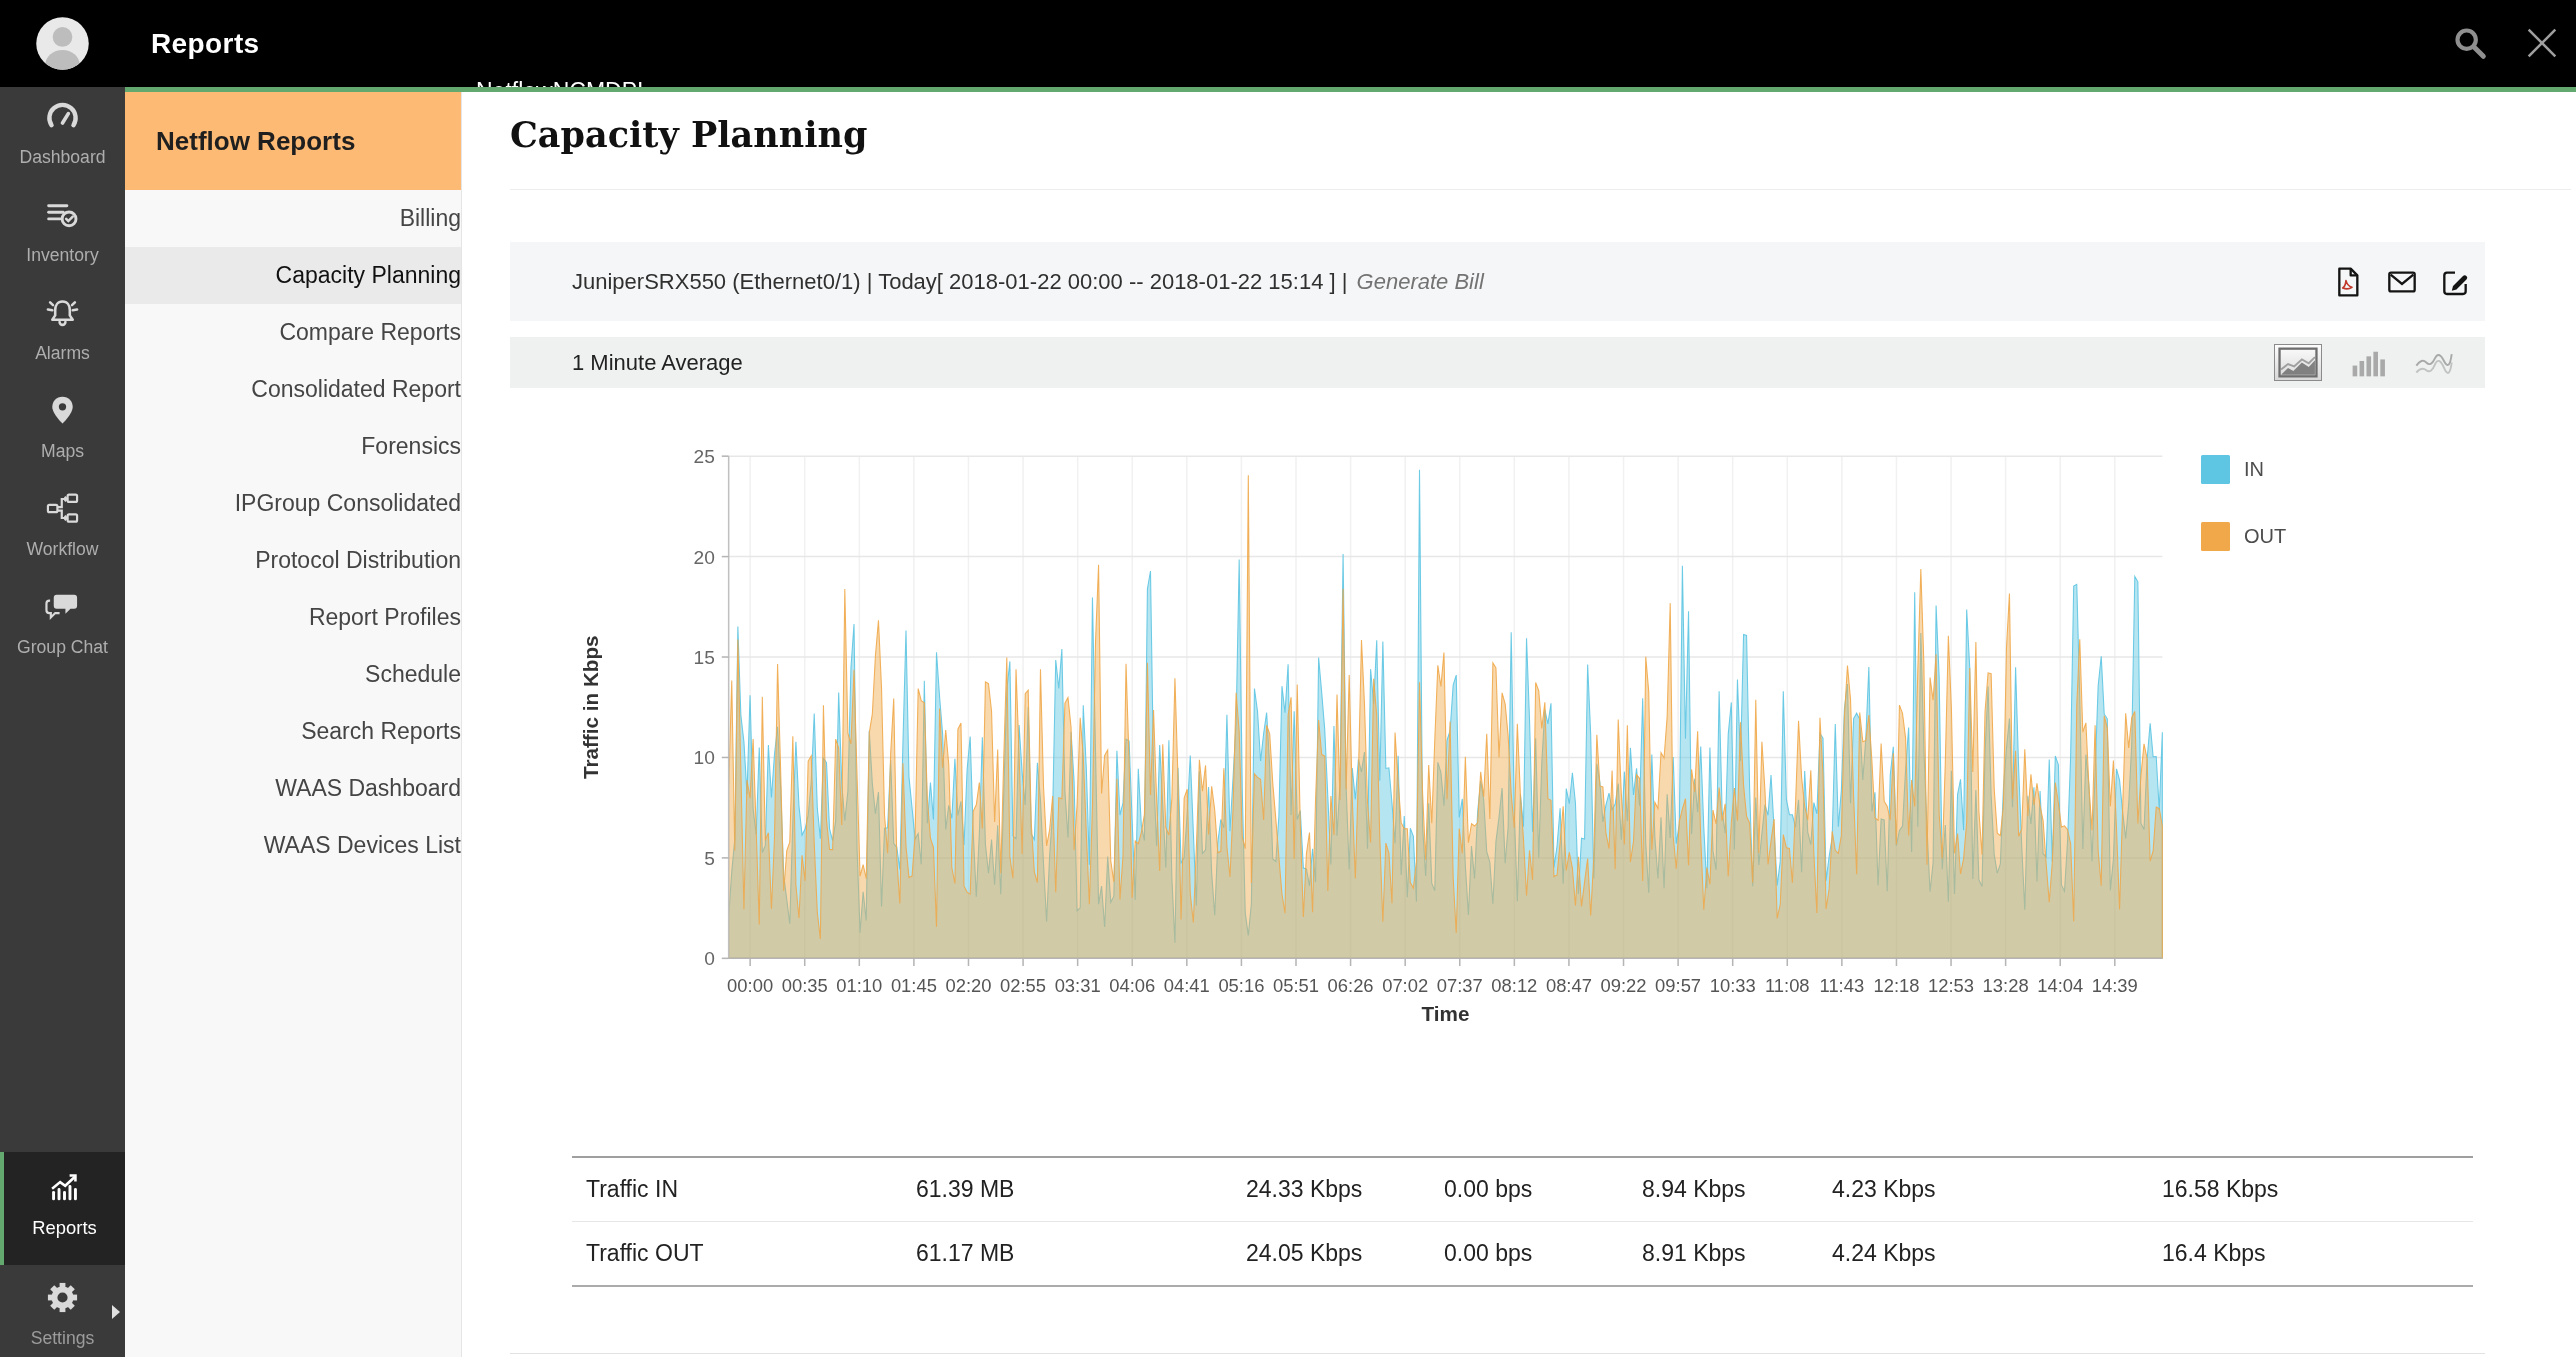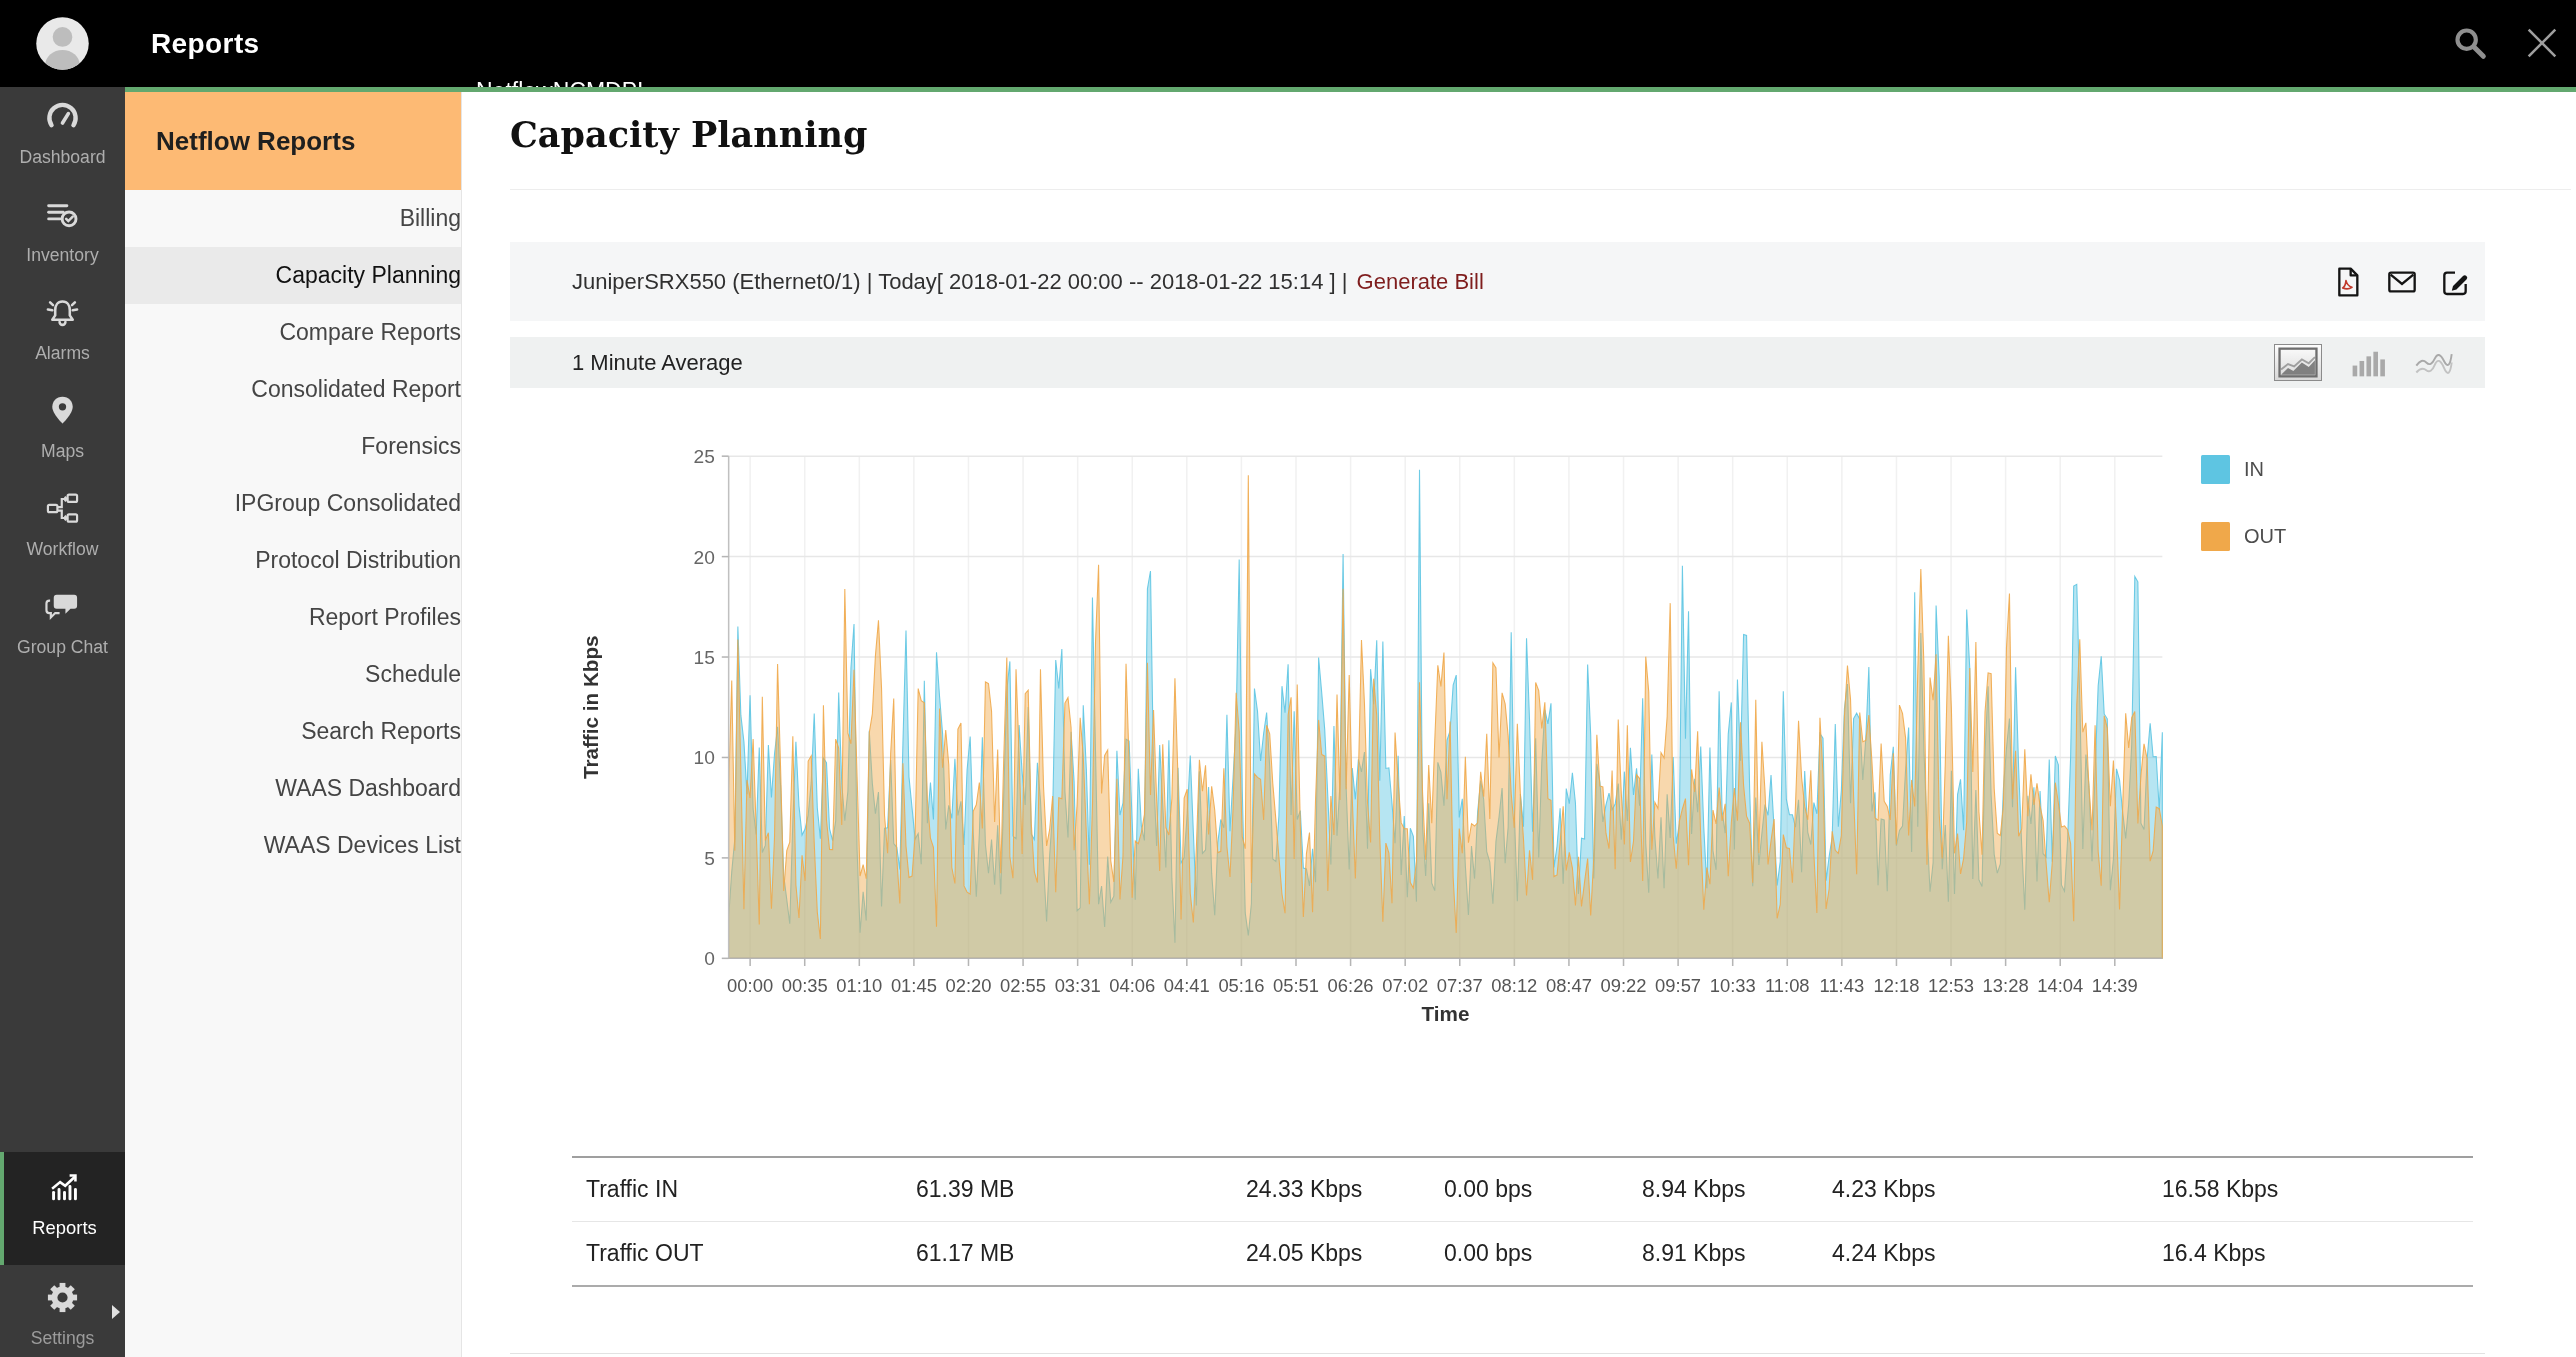--- a/index.html
+++ b/index.html
@@ -35,21 +35,21 @@
   .subnav-title{height:98px;line-height:98px;background:#fdba74;font-size:26px;font-weight:bold;color:#1f1f1f;padding-left:31px;}
   .subnav-item{height:57px;line-height:57px;padding-left:31px;font-size:23px;color:#454545;cursor:pointer;text-align:right;}
   .subnav-item.active{background:#eaeaea;color:#111;}
   
   .main{position:absolute;left:462px;top:92px;right:0;bottom:0;background:#fff;}
   .main h1{position:absolute;left:48px;top:21.5px;margin:0;font-family:"DejaVu Serif","Liberation Serif",serif;
            font-size:35px;font-weight:bold;color:#111;}
   .rule{position:absolute;left:48px;right:4.6px;top:97px;border-top:1.5px solid #ededed;}
   .strip{position:absolute;left:48px;width:1975px;box-sizing:border-box;}
   .strip1{top:150px;height:79px;background:#f5f6f7;line-height:79px;padding-left:62px;font-size:22px;color:#303030;}
-  .genbill{color:#7f1d1d;margin-left:9.2px;cursor:pointer;text-decoration:none;}
+  .genbill{color:#737373;margin-left:9.2px;cursor:pointer;text-decoration:none;font-style:italic;}
   .strip1-icons{position:absolute;right:14px;top:0;height:79px;display:flex;align-items:center;gap:21.5px;}
   .strip1-icons .ibtn{background:none;border:none;padding:0;cursor:pointer;color:#141414;}
   .strip1-icons svg{width:32px;height:32px;display:block;}
   .strip2{top:245px;height:51px;background:#eff1f1;line-height:51px;padding-left:62px;font-size:22px;color:#222;}
   .view-icons{position:absolute;right:31px;top:0;height:51px;display:flex;align-items:center;gap:26px;}
   .view-icons .vbtn{background:none;border:none;padding:0;cursor:pointer;color:#a9a9a9;}
   .view-icons svg{width:40px;height:31px;display:block;}
   .view-icons .vbtn.selected{border:1.5px solid #8b8b8b;background:linear-gradient(#fdfdfd,#d8d8d8);padding:2.3px 3.1px;color:#6e6e6e;}
   .chart-wrap{position:absolute;left:75px;top:322px;width:1886px;height:621px;}
   .chart-wrap svg text{font-family:"Liberation Sans",sans-serif;}

